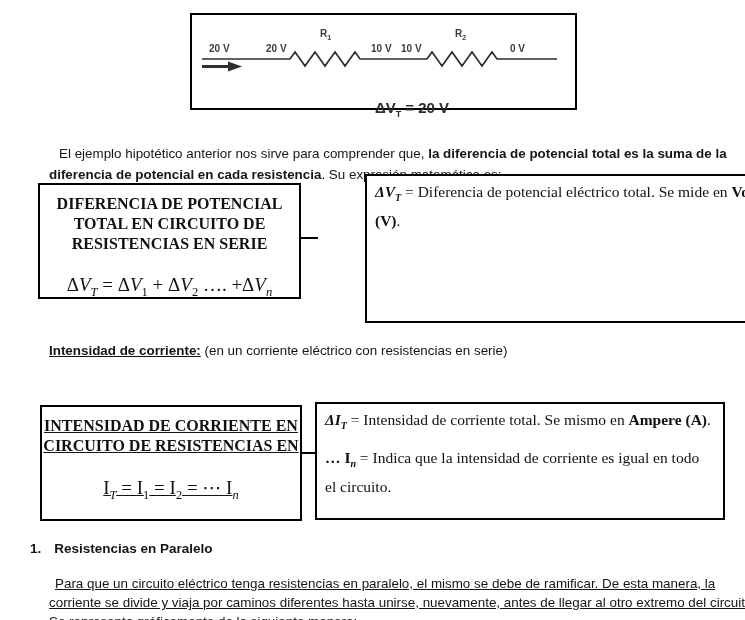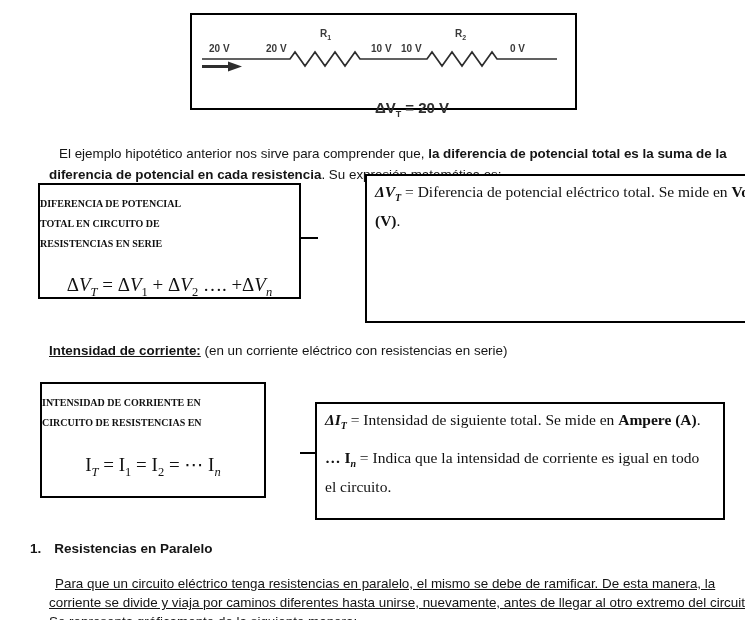--- a/index.html
+++ b/index.html
@@ -21,23 +21,23 @@
   .p1{top:126px;text-indent:10px;}
   .h-current{top:324px;line-height:20px;}
   .p2{top:354px;line-height:20px;text-indent:6px;}
   .p3{top:557px;line-height:19px;text-indent:6px;text-decoration:underline;}
   .h-num{position:absolute;left:30px;top:541px;font-size:13.5px;font-weight:700;
          display:flex;gap:13px;line-height:16px;}
 
   
   .defbox{position:absolute;border:2px solid #000;box-sizing:border-box;background:#fff;}
   .box-l1{left:38px;top:183px;width:263px;height:116px;}
-  .box-l2{left:40px;top:382px;width:226px;height:116px;}
-  .deftitle{font-family:"Liberation Serif",serif;font-weight:700;font-size:10px;
-            line-height:20px;padding-top:9px;color:#111;}
+  .box-l2{left:40px;top:405px;width:262px;height:116px;text-decoration:underline;}
+  .deftitle{font-family:"Liberation Serif",serif;font-weight:700;font-size:16px;
+            line-height:20px;text-align:center;padding-top:9px;color:#111;}
   .formula{font-family:"Liberation Serif",serif;font-size:19px;text-align:center;
            margin-top:20px;color:#111;white-space:nowrap;}
   .formula sub{font-size:12.5px;}
 
   
   .box-r1{left:318px;top:174px;width:416px;height:149px;margin-left:47px;}
   .box-r2{left:315px;top:402px;width:410px;height:118px;}
   .rtext{font-family:"Liberation Serif",serif;font-size:15.5px;line-height:23px;
          padding:4px 10px 0 8px;color:#111;}
   .rtext p{margin:0 0 9px 0;}
@@ -96,21 +96,21 @@
   <div class="defbox box-l2">
     <div class="deftitle">
         <div>INTENSIDAD DE CORRIENTE EN</div>
         <div>CIRCUITO DE RESISTENCIAS EN</div>
       </div>
     <div class="formula"><span>I</span><sub class="seg-i">T</sub><span> =  I</span><sub>1</sub><span> = I</span><sub>2</sub><span> = ⋯ I</span><sub class="seg-i">n</sub></div>
   </div>
   <div class="connector conn2"></div>
   <div class="defbox box-r2">
     <div class="rtext">
-      <p><span class="seg-b seg-i">ΔI</span><sub class="seg-b seg-i">T</sub><span> = Intensidad de siguiente total. Se mide en </span><span class="seg-b">Ampere (A)</span><span>.</span></p>
+      <p><span class="seg-b seg-i">ΔI</span><sub class="seg-b seg-i">T</sub><span> = Intensidad de corriente total. Se mismo en </span><span class="seg-b">Ampere (A)</span><span>.</span></p>
       <p><span class="seg-b">… </span><span class="seg-b">I</span><sub class="seg-b seg-i">n</sub><span> = Indica que la intensidad de corriente es igual en todo el circuito.</span></p>
     </div>
   </div>
 
   <div class="h-num">
     <span>1.</span>
     <span>Resistencias en Paralelo</span>
   </div>
   <p class="body p3">Para que un circuito eléctrico tenga resistencias en paralelo, el mismo se debe de ramificar. De esta manera, la corriente se divide y viaja por caminos diferentes hasta unirse, nuevamente, antes de llegar al otro extremo del circuito. Se representa gráficamente de la siguiente manera:</p>
 

